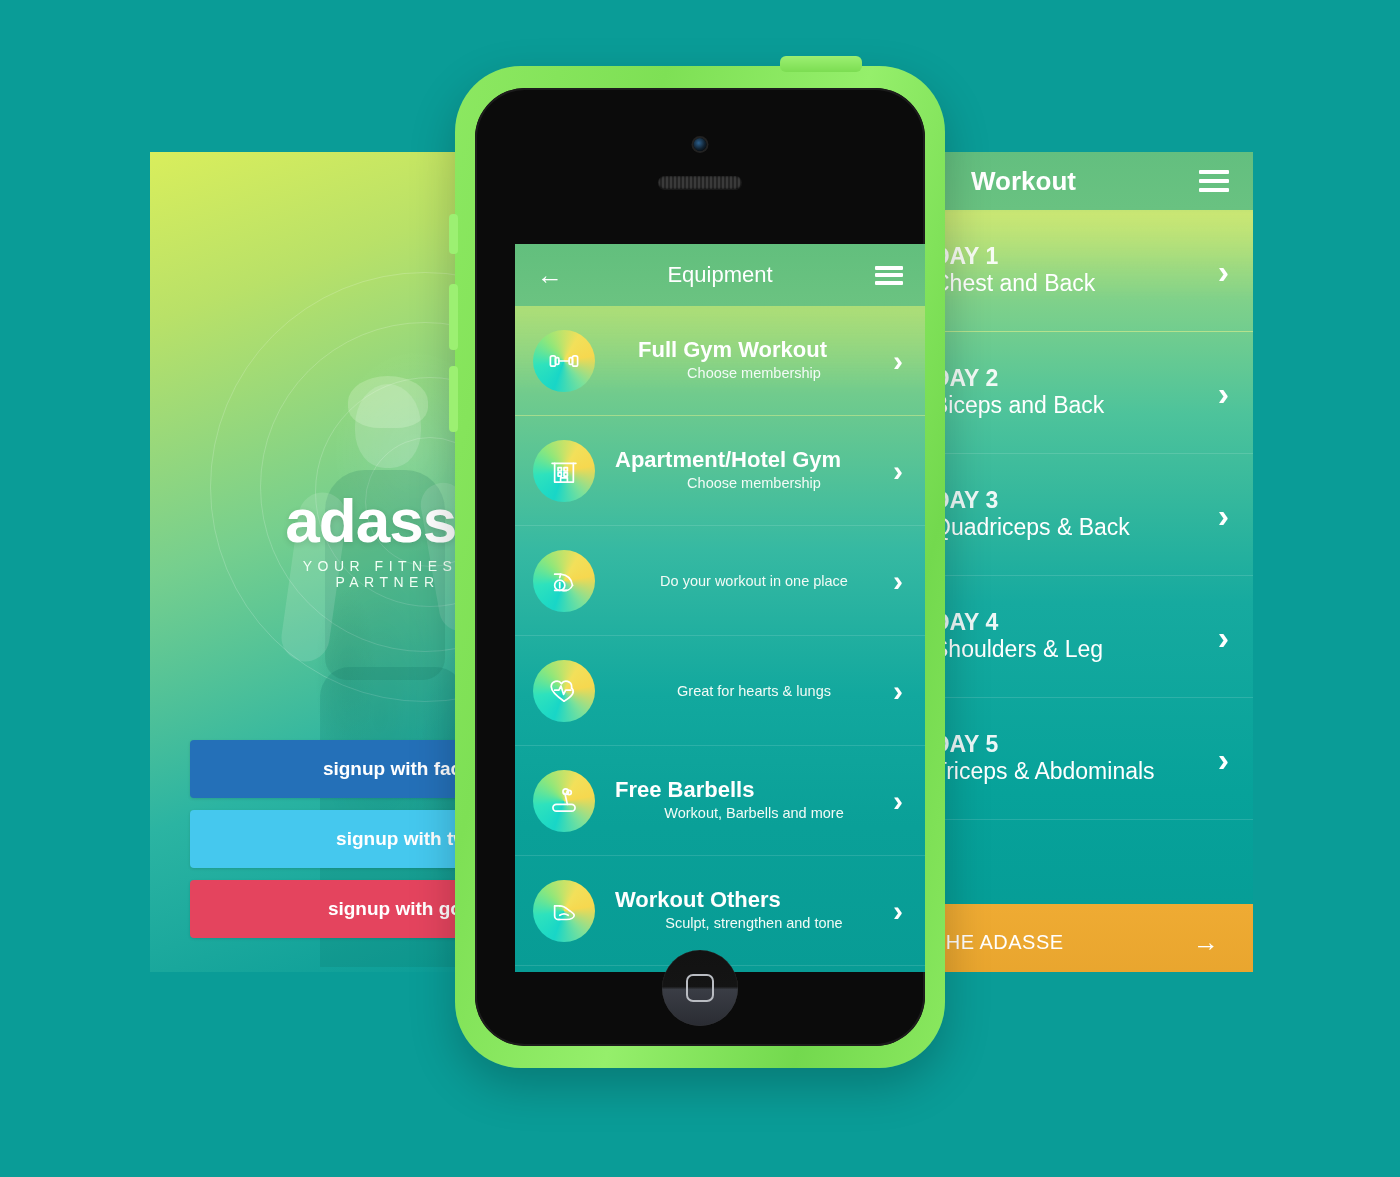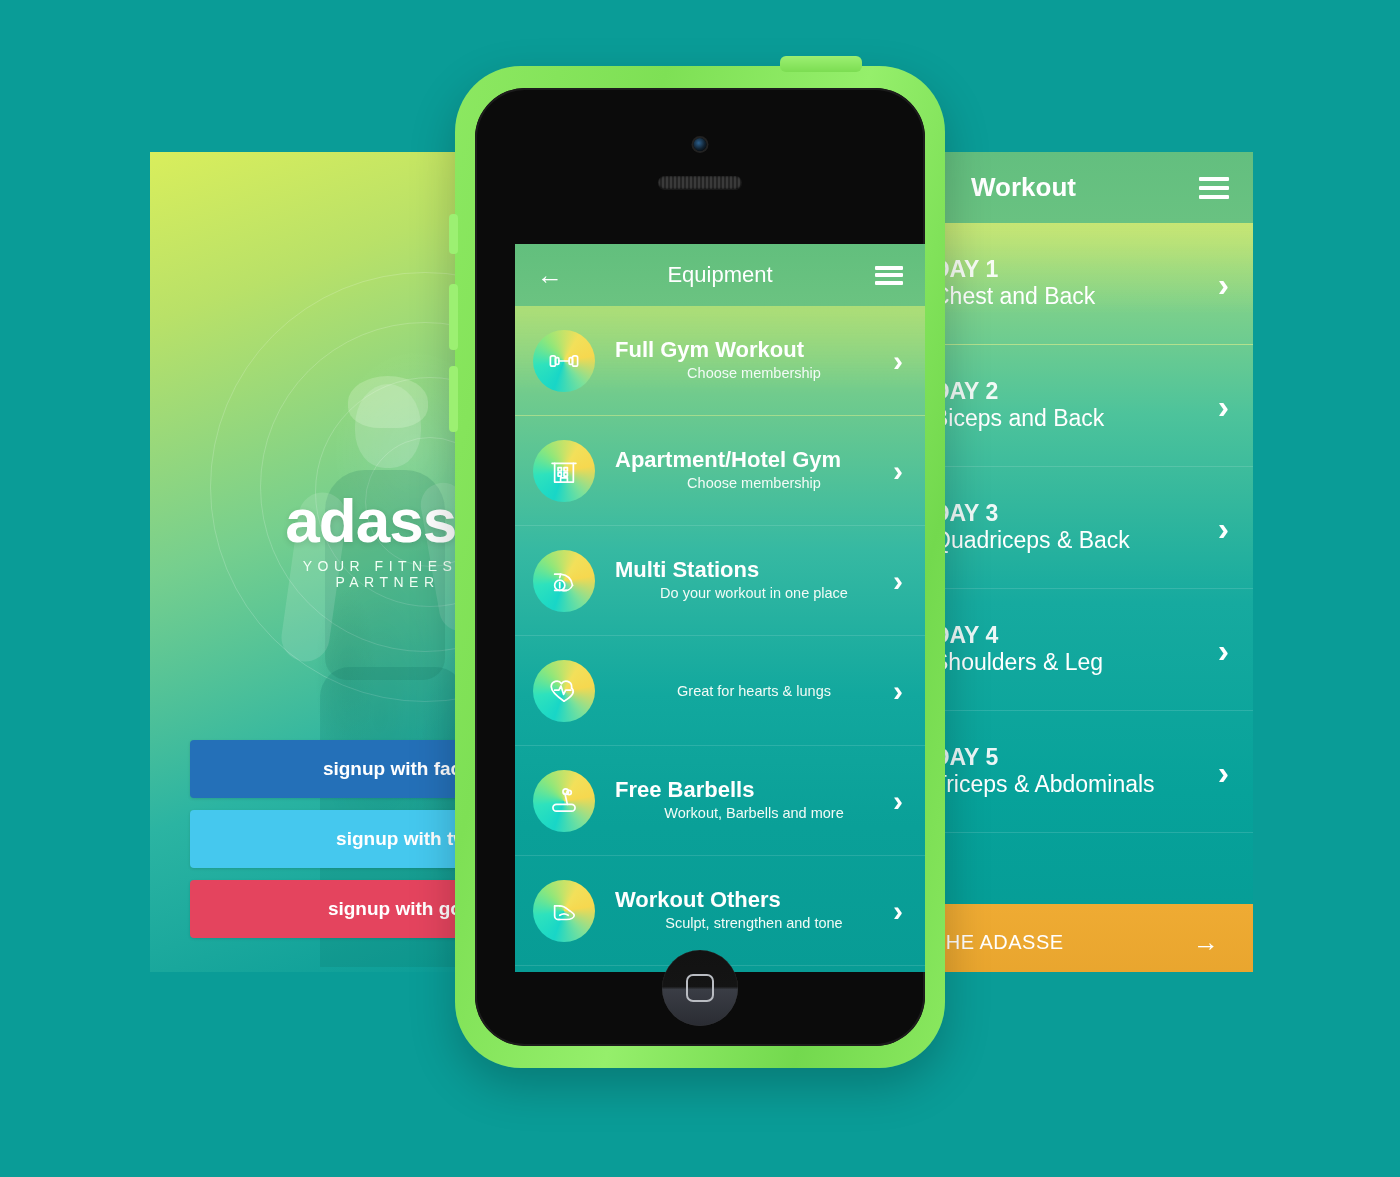--- a/index.html
+++ b/index.html
@@ -67,21 +67,21 @@
   #btn-twitter{ background:#45c8ee; }
   #btn-google{ background:#e4445e; }
 
   
   #right-screen{
     position:absolute; left:905px; top:152px; width:348px; height:820px;
     overflow:hidden;
     background:linear-gradient(180deg,#62bf7d 0%, #6ec57f 5%, #b9e07a 7.5%, #8ed585 14%, #4dc39b 32%, #16aa9f 55%, #07a29a 78%, #059b95 100%);
   }
   #right-header{
-    height:71px; display:flex; align-items:center; padding:0 24px;
+    height:58px; display:flex; align-items:center; padding:0 24px;
     background:linear-gradient(180deg,#63bf7f,#69c281);
     justify-content:space-between;
   }
   #right-title{ font-size:26px; font-weight:700; color:#fff; margin-left:42px; }
   .hamburger{ width:30px; height:22px; display:flex; flex-direction:column; justify-content:space-between; }
   .hamburger span{ display:block; height:4px; background:#fff; border-radius:1px; }
   .wk-row{
     height:122px; position:relative; display:flex; align-items:center;
     padding:0 24px 0 28px; border-bottom:1px solid rgba(255,255,255,0.13);
   }
@@ -155,21 +155,21 @@
   #back-arrow{ color:#fff; font-size:26px; line-height:1; width:34px; }
   #screen-title{ color:#fff; font-size:22px; font-weight:400; flex:1; text-align:center; }
   #screen-menu{ width:34px; display:flex; justify-content:flex-end; }
   #screen-menu .hamburger{ width:28px; height:19px; }
 
   .eq-row{
     height:110px; display:flex; align-items:center; padding:0 22px 0 18px;
     border-bottom:1px solid rgba(255,255,255,0.12);
     position:relative;
   }
-  .eq-row.first{ background:linear-gradient(180deg, rgba(208,234,105,.45), rgba(208,234,105,0) 80%); }
+  .eq-row.first{ background:linear-gradient(180deg, rgba(208,234,105,.45), rgba(208,234,105,0) 80%);gap:23px; }
   .eq-icon{
     width:62px; height:62px; border-radius:50%; flex:none;
     padding:2px;
     background:conic-gradient(from 200deg, #18d6c7 0deg, #2ee2bd 60deg, #8ee77b 120deg, #f2e05a 190deg, #f6d84f 240deg, #7ce19a 300deg, #18d6c7 360deg);
     display:flex; align-items:center; justify-content:center;
     position:relative;
   }
   .eq-icon-inner{
     width:100%; height:100%; border-radius:50%;
     display:flex; align-items:center; justify-content:center;
@@ -331,21 +331,20 @@
               <path d="M9 12 h7 l-1 4"></path>
               <path d="M16 12 c8 1 13 6 14 13"></path>
               <path d="M30 25 c-2 5 -7 7 -12 6"></path>
               <circle cx="15" cy="25" r="6"></circle>
               <path d="M15 22 v6"></path>
               <path d="M9 31 h14"></path>
             </svg>
           </div>
         </div>
         <div class="eq-text">
-          <div class="eq-title">Multi Stations</div>
           <div class="eq-sub">Do your workout in one place</div>
         </div>
         <div class="eq-chev">›</div>
       </div>
 
       <div class="eq-row">
         <div class="eq-icon">
           <div class="eq-icon-inner">
             <svg viewBox="0 0 40 40" fill="none" stroke="#ffffff" stroke-width="2" stroke-linecap="round" stroke-linejoin="round">
               <path d="M20 32 C10 25 5 20 5 15 a6.5 6.5 0 0 1 12-3.5 6.5 6.5 0 0 1 12 3.5 c0 .6 -.08 1.2 -.23 1.8"></path>

